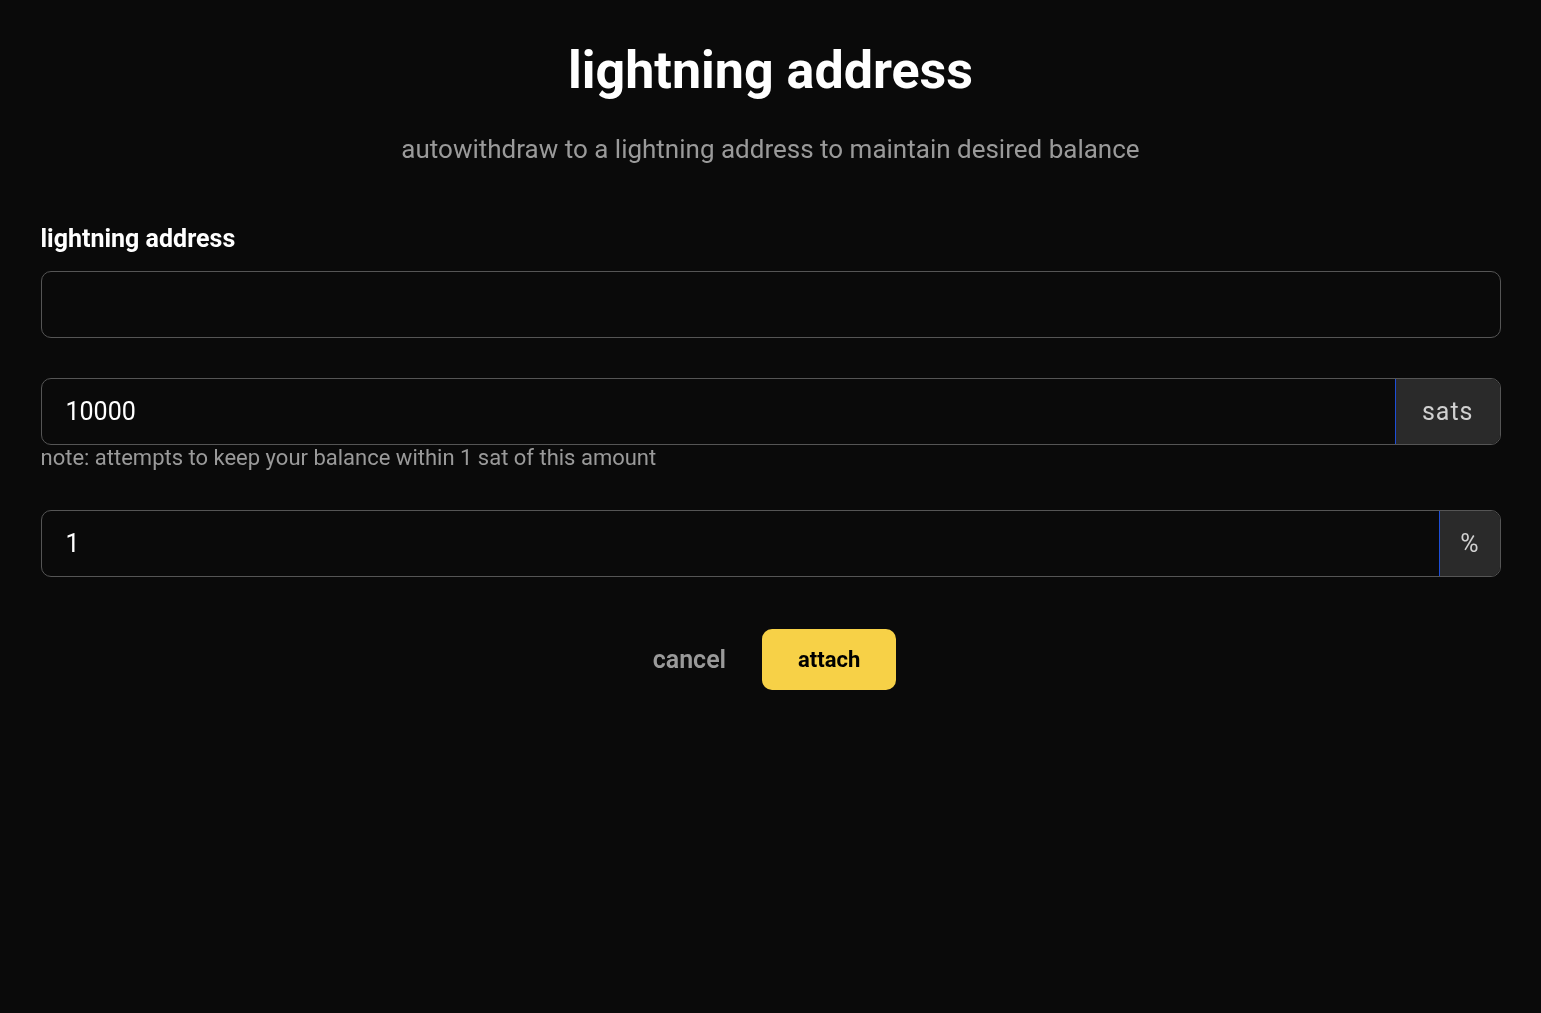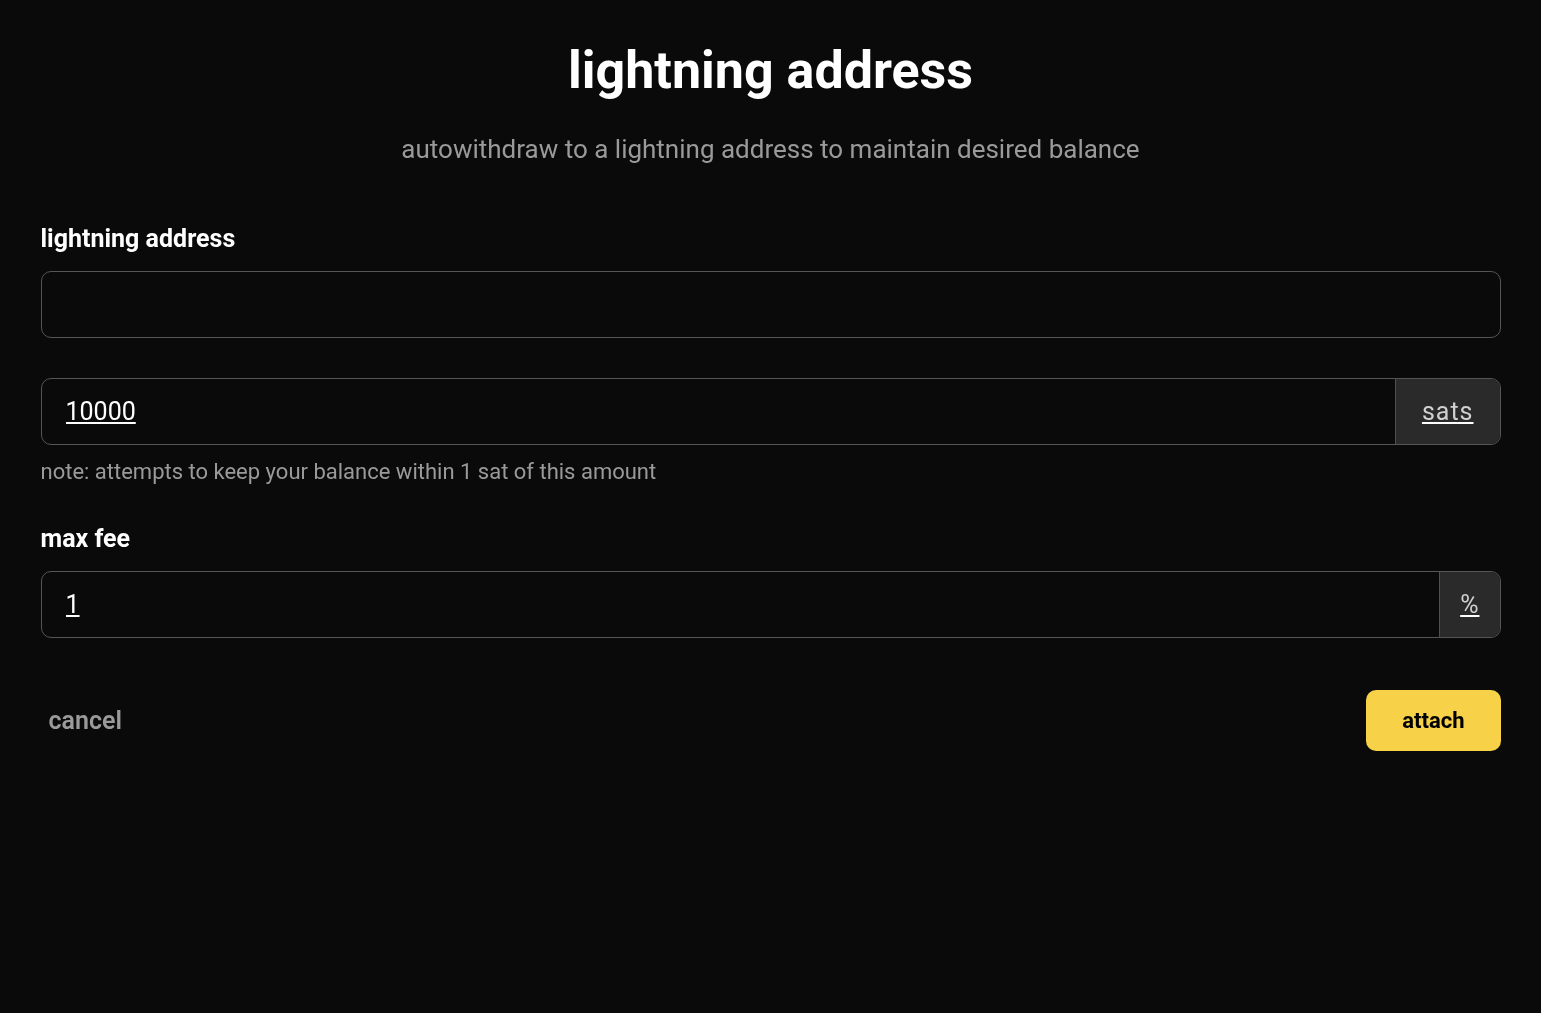--- a/index.html
+++ b/index.html
@@ -51,21 +51,20 @@
       margin-bottom: 18px;
       display: block;
     }
 
     .input-wrapper {
       display: flex;
       border: 1px solid #555555;
       border-radius: 10px;
       overflow: hidden;
       background-color: #0a0a0a;
-      text-decoration: underline;
     }
 
     .text-input {
       flex: 1;
       background-color: transparent;
       border: none;
       outline: none;
       color: #ffffff;
       font-size: 25px;
       padding: 18px 24px;
@@ -84,26 +83,25 @@
       letter-spacing: 1px;
     }
 
     .input-suffix.percent {
       padding: 18px 20px;
     }
 
     .helper-text {
       font-size: 22px;
       color: #9a9a9a;
-      margin-top: 14px;
     }
 
     .button-row {
       display: flex;
-      justify-content: space-between;
+      justify-content: center;
       align-items: center;
       gap: 28px;
       margin-top: 50px;
     }
 
     .cancel-button {
       background: transparent;
       border: none;
       color: #9a9a9a;
       font-size: 25px;
@@ -143,21 +141,20 @@
 
   <div class="form-group">
     <div class="input-wrapper">
       <input type="text" class="text-input" value="10000" style="">
       <span class="input-suffix">sats</span>
     </div>
     <p class="helper-text">note: attempts to keep your balance within 1 sat of this amount</p>
   </div>
 
   <div class="form-group">
-    <label class="field-label">max fee</label>
     <div class="input-wrapper">
       <input type="text" class="text-input" value="1" style="">
       <span class="input-suffix percent">%</span>
     </div>
   </div>
 
   <div class="button-row">
     <button class="cancel-button">cancel</button>
     <button class="attach-button">attach</button>
   </div>

